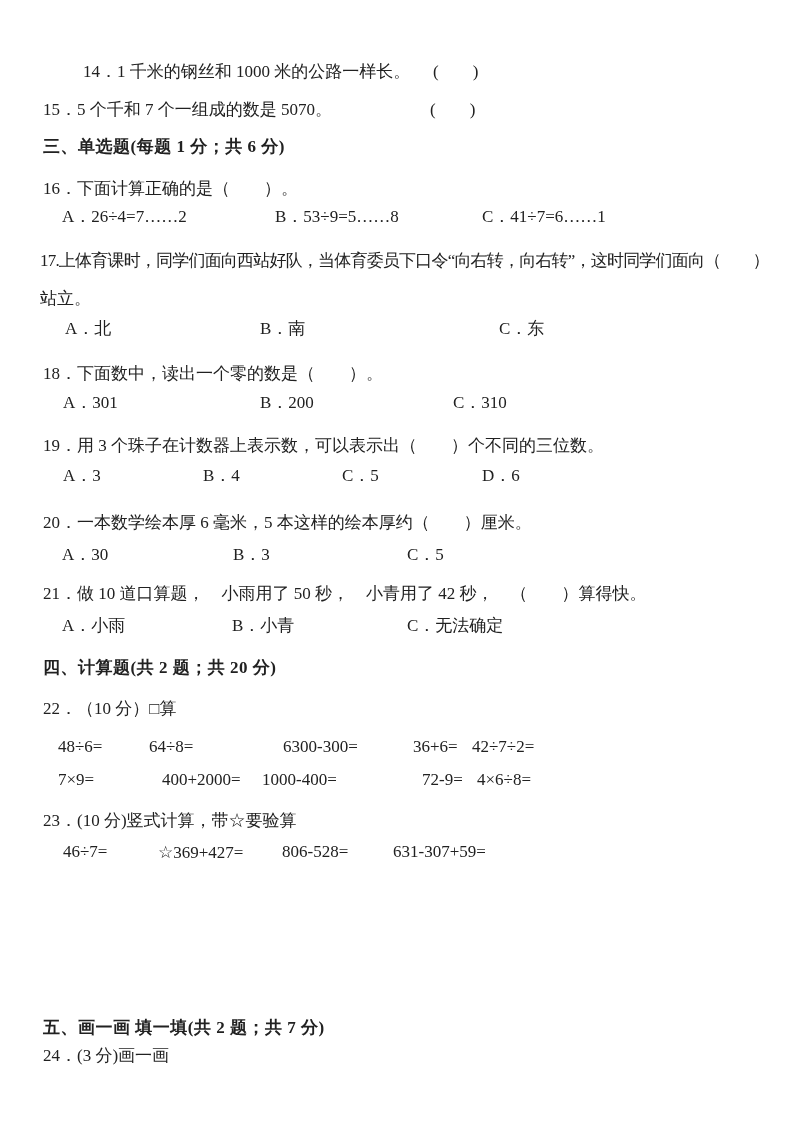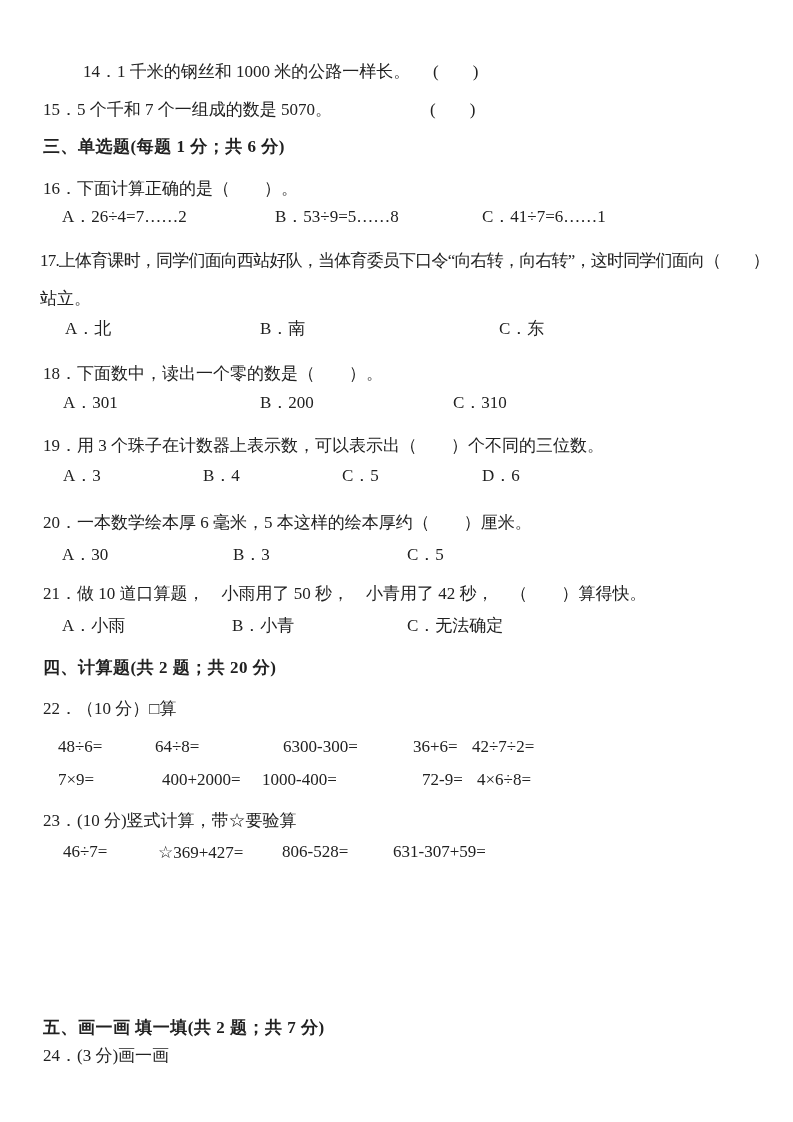--- a/index.html
+++ b/index.html
@@ -77,21 +77,21 @@
     <span class="abs" style="left:62px;">A．小雨</span>
     <span class="abs" style="left:232px;">B．小青</span>
     <span class="abs" style="left:407px;">C．无法确定</span>
   </div>
 
   <div class="line indent bold" style="top:656px;">四、计算题(共 2 题；共 20 分)</div>
 
   <div class="line indent" style="top:697px;">22．（10 分）□算</div>
   <div class="line" style="top:737px;">
     <span class="abs" style="left:58px;">48÷6=</span>
-    <span class="abs" style="left:155px;">64÷8=</span>
+    <span class="abs" style="left:149px;">64÷8=</span>
     <span class="abs" style="left:283px;">6300-300=</span>
     <span class="abs" style="left:413px;">36+6=</span>
     <span class="abs" style="left:472px;">42÷7÷2=</span>
   </div>
   <div class="line" style="top:770px;">
     <span class="abs" style="left:58px;">7×9=</span>
     <span class="abs" style="left:162px;">400+2000=</span>
     <span class="abs" style="left:262px;">1000-400=</span>
     <span class="abs" style="left:422px;">72-9=</span>
     <span class="abs" style="left:477px;">4×6÷8=</span>

